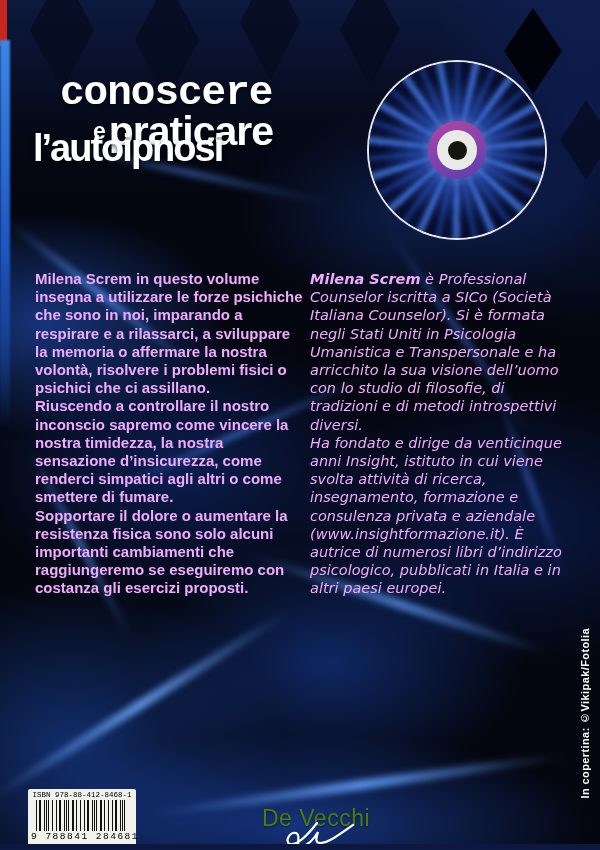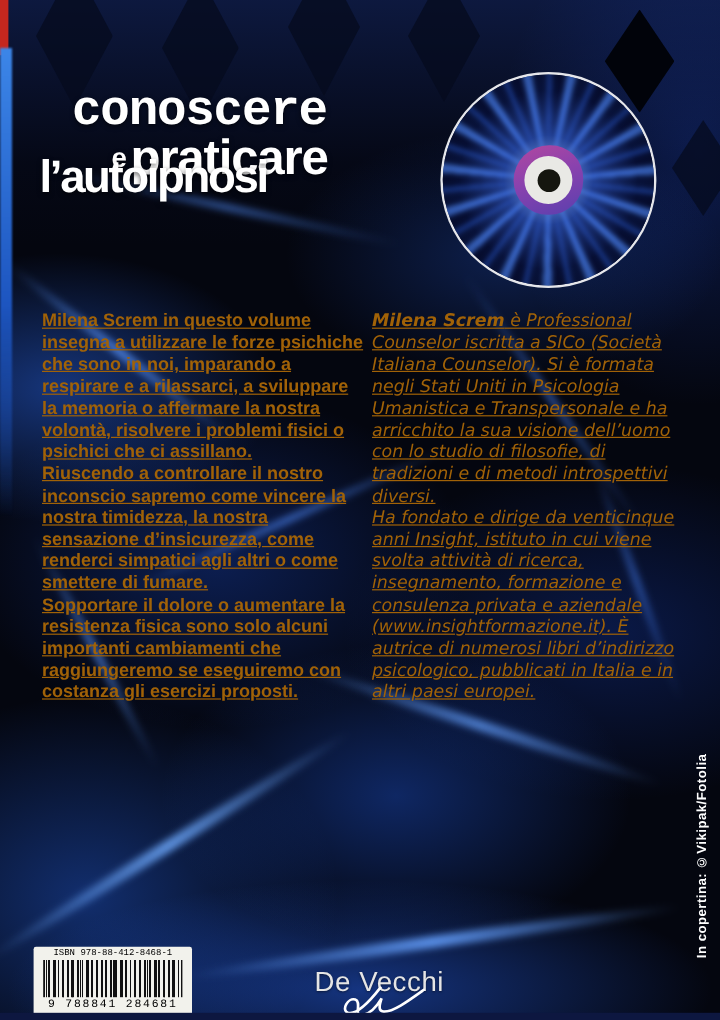--- a/index.html
+++ b/index.html
@@ -67,37 +67,37 @@
   .cd-glow{position:absolute;inset:0;border-radius:50%;
       background:radial-gradient(circle at 50% 50%, rgba(140,180,255,.95) 0%,
         rgba(60,110,240,.45) 30%, rgba(10,25,80,.25) 60%, rgba(3,6,20,.45) 100%);}
   .hub{position:absolute;left:50%;top:50%;width:58px;height:58px;margin:-29px 0 0 -29px;
       border-radius:52% 48% 50% 50%;display:flex;align-items:center;justify-content:center;
       background:linear-gradient(160deg,#b2479f 0%,#8a42ae 45%,#5a3fae 100%);}
   .hub-white{width:40px;height:40px;border-radius:50%;background:#e9e9e5;
       display:flex;align-items:center;justify-content:center;}
   .hub-black{width:19px;height:19px;border-radius:50%;background:#15160f;}
   
-  .col{position:absolute;top:259px;color:#a16207;font-size:15px;line-height:18.2px;text-decoration:underline;}
+  .col{position:absolute;top:270px;color:#f0abfc;font-size:15px;line-height:18.2px;}
   .col p{margin:0;}
   .col-left{left:35px;width:268px;font-weight:700;
       font-family:"Liberation Sans",sans-serif;}
   .col-right{left:310px;width:263px;font-style:italic;font-weight:400;
       font-family:"DejaVu Sans","Liberation Sans",sans-serif;font-size:14.5px;}
   .bio-name{font-weight:700;}
   
-  .barcode-box{position:absolute;left:28px;top:789px;width:132px;height:57px;background:#f2f2ec;
+  .barcode-box{position:absolute;left:28px;top:789px;width:108px;height:57px;background:#f2f2ec;
       border-radius:2px;box-sizing:border-box;padding:2px 3px;text-align:center;color:#000;}
   .isbn-label{font-family:"Liberation Mono",monospace;font-size:7.5px;letter-spacing:0;white-space:nowrap;}
   .bars{height:31px;margin:1px 5px 0;
       background:
         repeating-linear-gradient(90deg,#111 0 1.5px,transparent 1.5px 4px),
         repeating-linear-gradient(90deg,transparent 0 2.5px,#111 2.5px 3.5px,transparent 3.5px 7px);}
   .ean{font-family:"Liberation Mono",monospace;font-size:9.5px;letter-spacing:1.5px;white-space:nowrap;}
-  .publisher{position:absolute;left:262px;top:805px;color:#e5e5e5;font-size:23px;font-weight:400;
+  .publisher{position:absolute;left:262px;top:805px;color:#4d7c0f;font-size:23px;font-weight:400;
       letter-spacing:.5px;text-shadow:0 1px 2px rgba(0,0,0,.5);}
   .swoosh{position:absolute;left:281px;top:822px;}
   .price{position:absolute;left:438px;top:806px;color:#fff;font-size:19px;font-weight:700;
       white-space:nowrap;text-shadow:0 1px 2px rgba(0,0,0,.5);}
   .credit{position:absolute;right:9px;bottom:52px;color:#fff;font-size:11px;font-weight:700;
       writing-mode:vertical-rl;transform:rotate(180deg);letter-spacing:.4px;white-space:nowrap;}
 </style>
 </head>
 <body>
 

